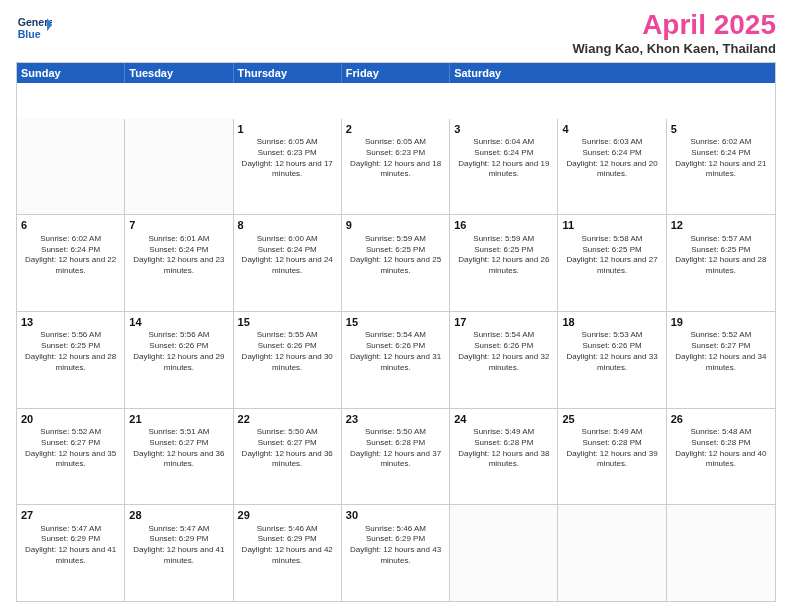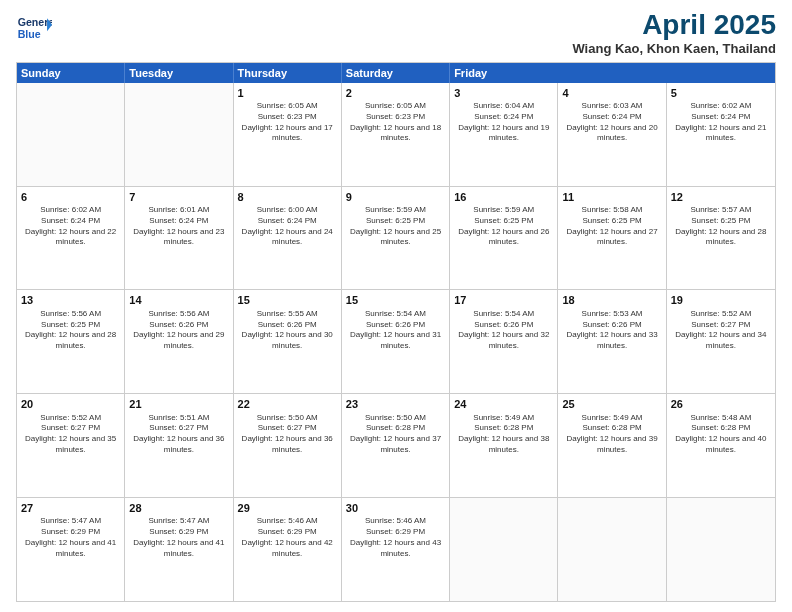--- a/index.html
+++ b/index.html
@@ -31,33 +31,34 @@
     .logo-icon {
       width: 36px;
       height: 36px;
     }
     .title-block {
       text-align: right;
     }
     .month-title {
       font-size: 28px;
       font-weight: bold;
-      color: #0c4a6e;
+      color: #ec4899;
       line-height: 1.1;
     }
     .subtitle {
       font-size: 13px;
       color: #333;
       font-weight: bold;
     }
     .calendar {
       flex: 1;
       display: flex;
       flex-direction: column;
       border: 1px solid #ccc;
+      gap: 36px;
     }
     .cal-header {
       display: grid;
       grid-template-columns: repeat(7, 1fr);
       background: #2060c0;
     }
     .cal-header-cell {
       color: #fff;
       font-size: 11px;
       font-weight: bold;
@@ -122,22 +123,22 @@
       <div class="subtitle">Wiang Kao, Khon Kaen, Thailand</div>
     </div>
   </div>
 
   <div class="calendar">
     <div class="cal-header">
 
     <div class="cal-header-cell">Sunday</div>
         <div class="cal-header-cell">Tuesday</div>
         <div class="cal-header-cell">Thursday</div>
+        <div class="cal-header-cell">Friday</div>
         <div class="cal-header-cell">Saturday</div>
-        <div class="cal-header-cell">Friday</div>
       </div>
     <div class="cal-body">
 
     <div class="cal-row">
           <div class="cal-cell empty"></div>
           <div class="cal-cell empty"></div>
           <div class="cal-cell">
             <span class="day-num">1</span>
             <div class="cell-info">Sunrise: 6:05 AM<br>Sunset: 6:23 PM<br>Daylight: 12 hours and 17 minutes.</div>
           </div>

